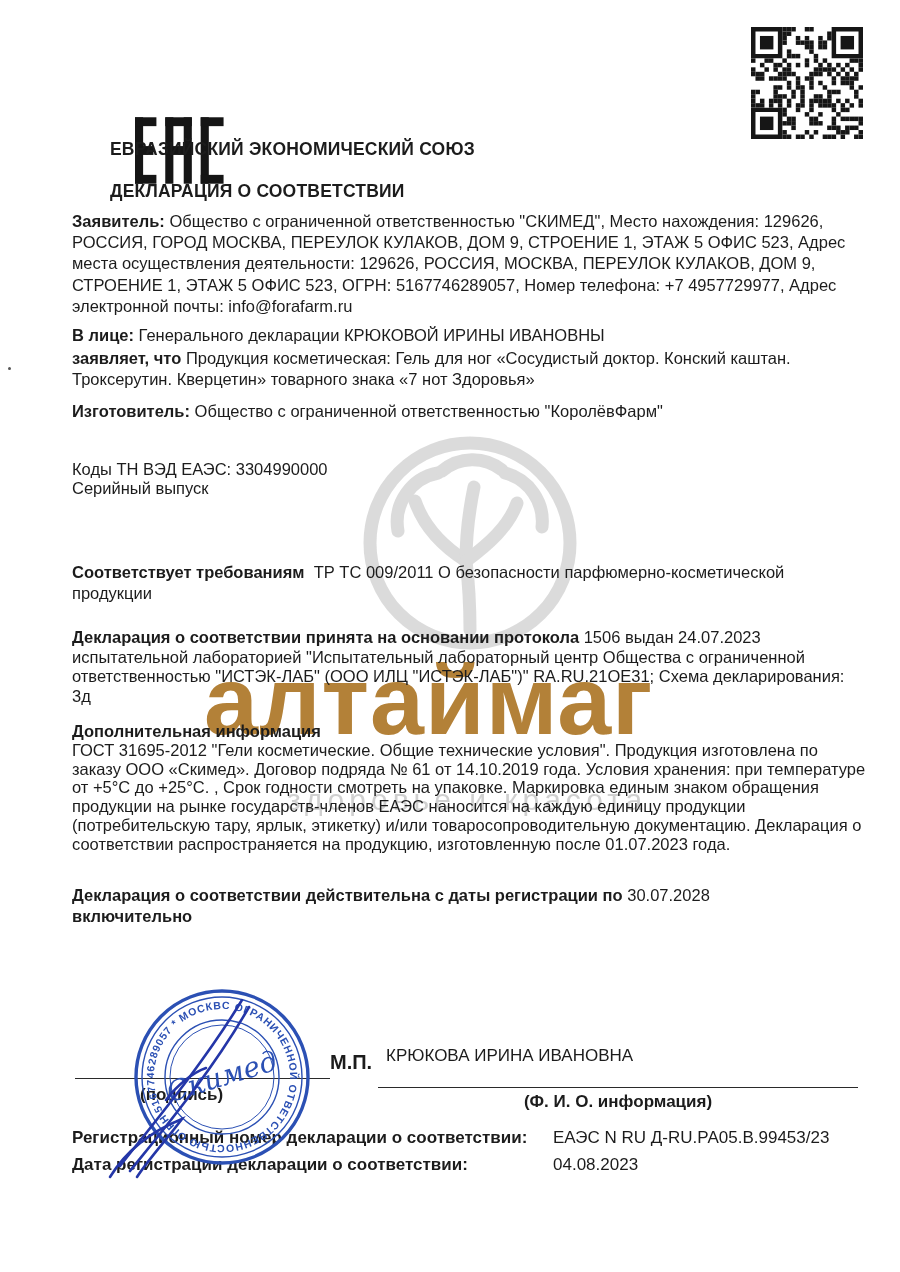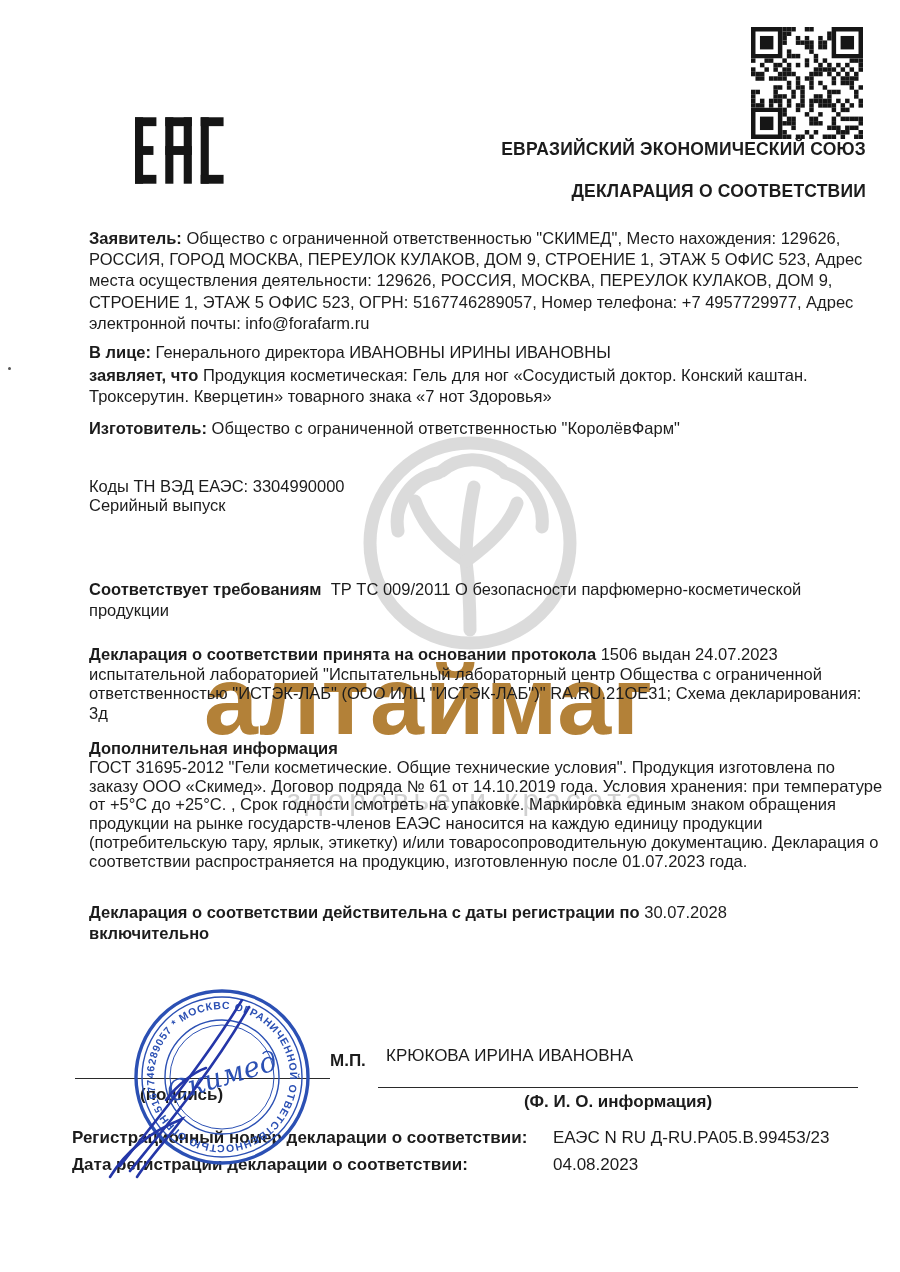--- a/index.html
+++ b/index.html
@@ -1,32 +1,32 @@
 <!DOCTYPE html>
 <html><head>
 <meta charset="utf-8">
 <style>
   html,body{margin:0;padding:0;background:#ffffff;}
   .page{position:relative;width:900px;height:1272px;background:#fff;overflow:hidden;
         font-family:"Liberation Sans",sans-serif;color:#1c1c1c;}
   .abs{position:absolute;}
-  .para{position:absolute;left:72px;width:794px;font-size:16.5px;line-height:20.5px;margin:17px;}
+  .para{position:absolute;left:72px;width:794px;font-size:16.5px;line-height:20.5px;margin:0;}
   .para b{font-weight:700;}
-  .title{position:absolute;left:116px;width:750px;text-align:right;font-weight:700;
+  .title{position:absolute;left:110px;width:750px;text-align:left;font-weight:700;
          font-size:17.5px;letter-spacing:.2px;margin:0;}
   
   .wm{position:absolute;z-index:0;pointer-events:none;}
   .wm-brand{left:204px;top:652px;font-size:97px;font-weight:700;color:#a16207;opacity:.8;
             letter-spacing:1px;line-height:1;}
   .wm-tagline{left:287px;top:783px;font-size:30px;color:#cbcbcb;opacity:.9;letter-spacing:5px;}
   .content{position:relative;z-index:1;}
   
   .sign-line{position:absolute;left:75px;top:1078px;width:255px;border-top:1.6px solid #2a2a2a;}
   .sign-caption{position:absolute;left:140px;top:1085px;font-size:17px;font-weight:700;}
-  .mp{position:absolute;left:330px;top:1051px;font-size:17px;font-weight:700;text-align:right;}
+  .mp{position:absolute;left:330px;top:1051px;font-size:20px;font-weight:700;text-align:right;}
   .fio-name{position:absolute;left:386px;top:1046px;font-size:17px;}
   .fio-line{position:absolute;left:378px;top:1087px;width:480px;border-top:1.6px solid #2a2a2a;}
   .fio-caption{position:absolute;left:378px;top:1092px;width:480px;text-align:center;
                font-size:17px;font-weight:700;}
   .reg-label{position:absolute;left:72px;font-size:17px;font-weight:700;}
   .reg-value{position:absolute;left:553px;font-size:17px;}
   .stamp{position:absolute;left:106px;top:980px;width:236px;height:206px;z-index:2;}
   .dot{position:absolute;left:8px;top:367px;width:3px;height:3px;border-radius:50%;
        background:#555;}
 </style>
@@ -298,21 +298,21 @@
 
     <div class="dot"></div>
 
     <p class="para" style="top:211px;line-height:21.2px;">
       <b>Заявитель:</b>
       <span>Общество с ограниченной ответственностью "СКИМЕД", Место нахождения: 129626, РОССИЯ, ГОРОД МОСКВА, ПЕРЕУЛОК КУЛАКОВ, ДОМ 9, СТРОЕНИЕ 1, ЭТАЖ 5 ОФИС 523, Адрес места осуществления деятельности: 129626, РОССИЯ, МОСКВА, ПЕРЕУЛОК КУЛАКОВ, ДОМ 9, СТРОЕНИЕ 1, ЭТАЖ 5 ОФИС 523, ОГРН: 5167746289057, Номер телефона: +7 4957729977, Адрес электронной почты: info@forafarm.ru</span>
     </p>
 
     <p class="para" style="top:325px;">
       <b>В лице:</b>
-      <span>Генерального директора ИВАНОВНЫ ИРИНЫ ИВАНОВНЫ</span>
+      <span>Генерального декларации КРЮКОВОЙ ИРИНЫ ИВАНОВНЫ</span>
     </p>
 
     <p class="para" style="top:348px;">
       <b>заявляет, что</b>
       <span>Продукция косметическая: Гель для ног «Сосудистый доктор. Конский каштан. Троксерутин. Кверцетин» товарного знака «7 нот Здоровья»</span>
     </p>
 
     <p class="para" style="top:402px;line-height:19.3px;">
       <b>Изготовитель:</b>
       <span>Общество с ограниченной ответственностью "КоролёвФарм"</span><br>

